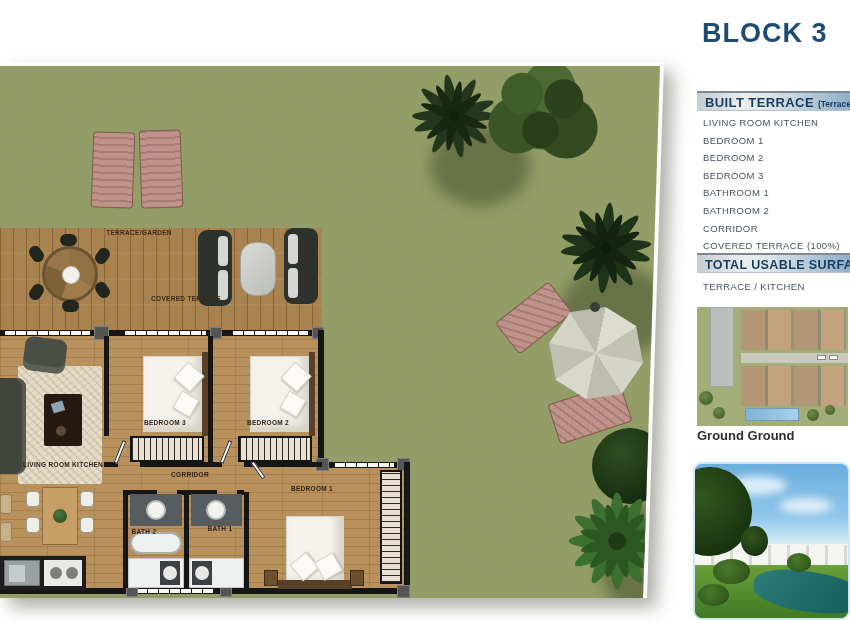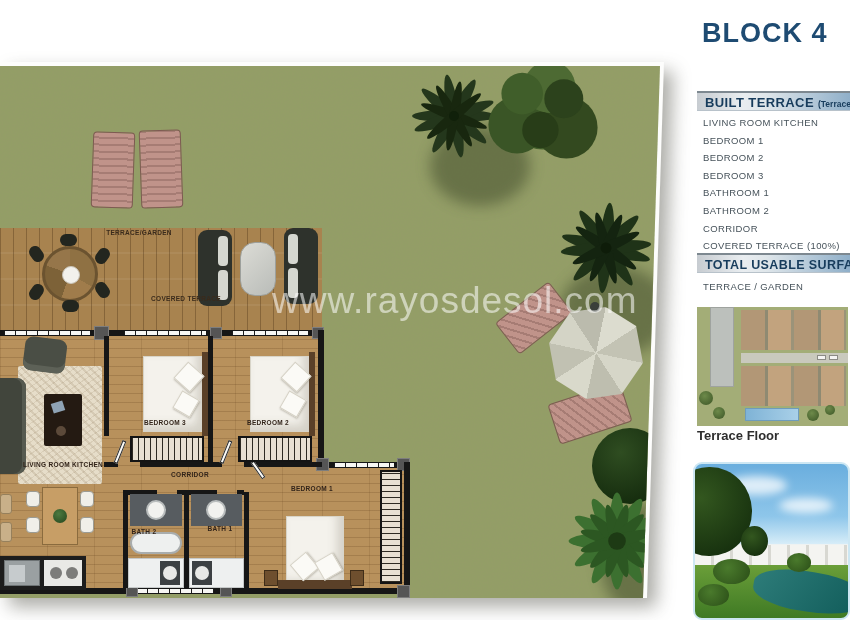--- a/index.html
+++ b/index.html
@@ -364,23 +364,22 @@
     <div class="plan-label deckl" style="left:136px;top:295px;width:100px;">COVERED TERRACE</div>
     <div class="plan-label" style="left:2px;top:461px;width:122px;">LIVING ROOM KITCHEN</div>
     <div class="plan-label" style="left:125px;top:419px;width:80px;">BEDROOM 3</div>
     <div class="plan-label" style="left:228px;top:419px;width:80px;">BEDROOM 2</div>
     <div class="plan-label" style="left:272px;top:485px;width:80px;">BEDROOM 1</div>
     <div class="plan-label" style="left:150px;top:471px;width:80px;">CORRIDOR</div>
     <div class="plan-label" style="left:124px;top:528px;width:40px;">BATH 2</div>
     <div class="plan-label" style="left:200px;top:525px;width:40px;">BATH 1</div>
   </div>
 
-  <div class="watermark">www.rayosdesol.com</div>
-
-  <div class="sb-title">BLOCK 4</div>
+
+  <div class="sb-title">BLOCK 3</div>
 
 
   <div class="bar built">
     <span>BUILT TERRACE</span>
     <span class="note">(Terrace 100%)</span>
   </div>
 
   <div class="room-list">
 
   <div class="room-item">LIVING ROOM KITCHEN</div>
@@ -388,37 +387,37 @@
       <div class="room-item">BEDROOM 2</div>
       <div class="room-item">BEDROOM 3</div>
       <div class="room-item">BATHROOM 1</div>
       <div class="room-item">BATHROOM 2</div>
       <div class="room-item">CORRIDOR</div>
       <div class="room-item">COVERED TERRACE (100%)</div>
     </div>
 
   <div class="bar total">TOTAL USABLE SURFACE</div>
 
-  <div class="tg-label">TERRACE / GARDEN</div>
+  <div class="tg-label">TERRACE / KITCHEN</div>
 
   <div class="thumb">
     <div class="t-road-v"></div>
     <div class="t-row r1"></div>
     <div class="t-road-h"></div>
     <div class="t-car" style="left:120px;"></div>
     <div class="t-car" style="left:132px;"></div>
     <div class="t-row r2"></div>
     <div class="t-pool"></div>
     <div class="t-tree" style="left:2px;top:84px;width:14px;height:14px;"></div>
     <div class="t-tree" style="left:16px;top:100px;width:12px;height:12px;"></div>
     <div class="t-tree" style="left:110px;top:102px;width:12px;height:12px;"></div>
     <div class="t-tree" style="left:128px;top:98px;width:10px;height:10px;"></div>
   </div>
 
-  <div class="gf-label">Terrace Floor</div>
+  <div class="gf-label">Ground Ground</div>
 
   <div class="photo">
     <div class="ph-cloud" style="left:20%;top:8%;width:40%;height:12%;"></div>
     <div class="ph-cloud" style="left:55%;top:22%;width:35%;height:10%;"></div>
     <div class="ph-buildings"></div>
     <div class="ph-tree" style="left:-18%;top:2%;width:55%;height:58%;"></div>
     <div class="ph-tree" style="left:30%;top:40%;width:18%;height:20%;"></div>
     <div class="ph-water"></div>
     <div class="ph-bush" style="left:12%;top:62%;width:24%;height:16%;"></div>
     <div class="ph-bush" style="left:60%;top:58%;width:16%;height:12%;"></div>

